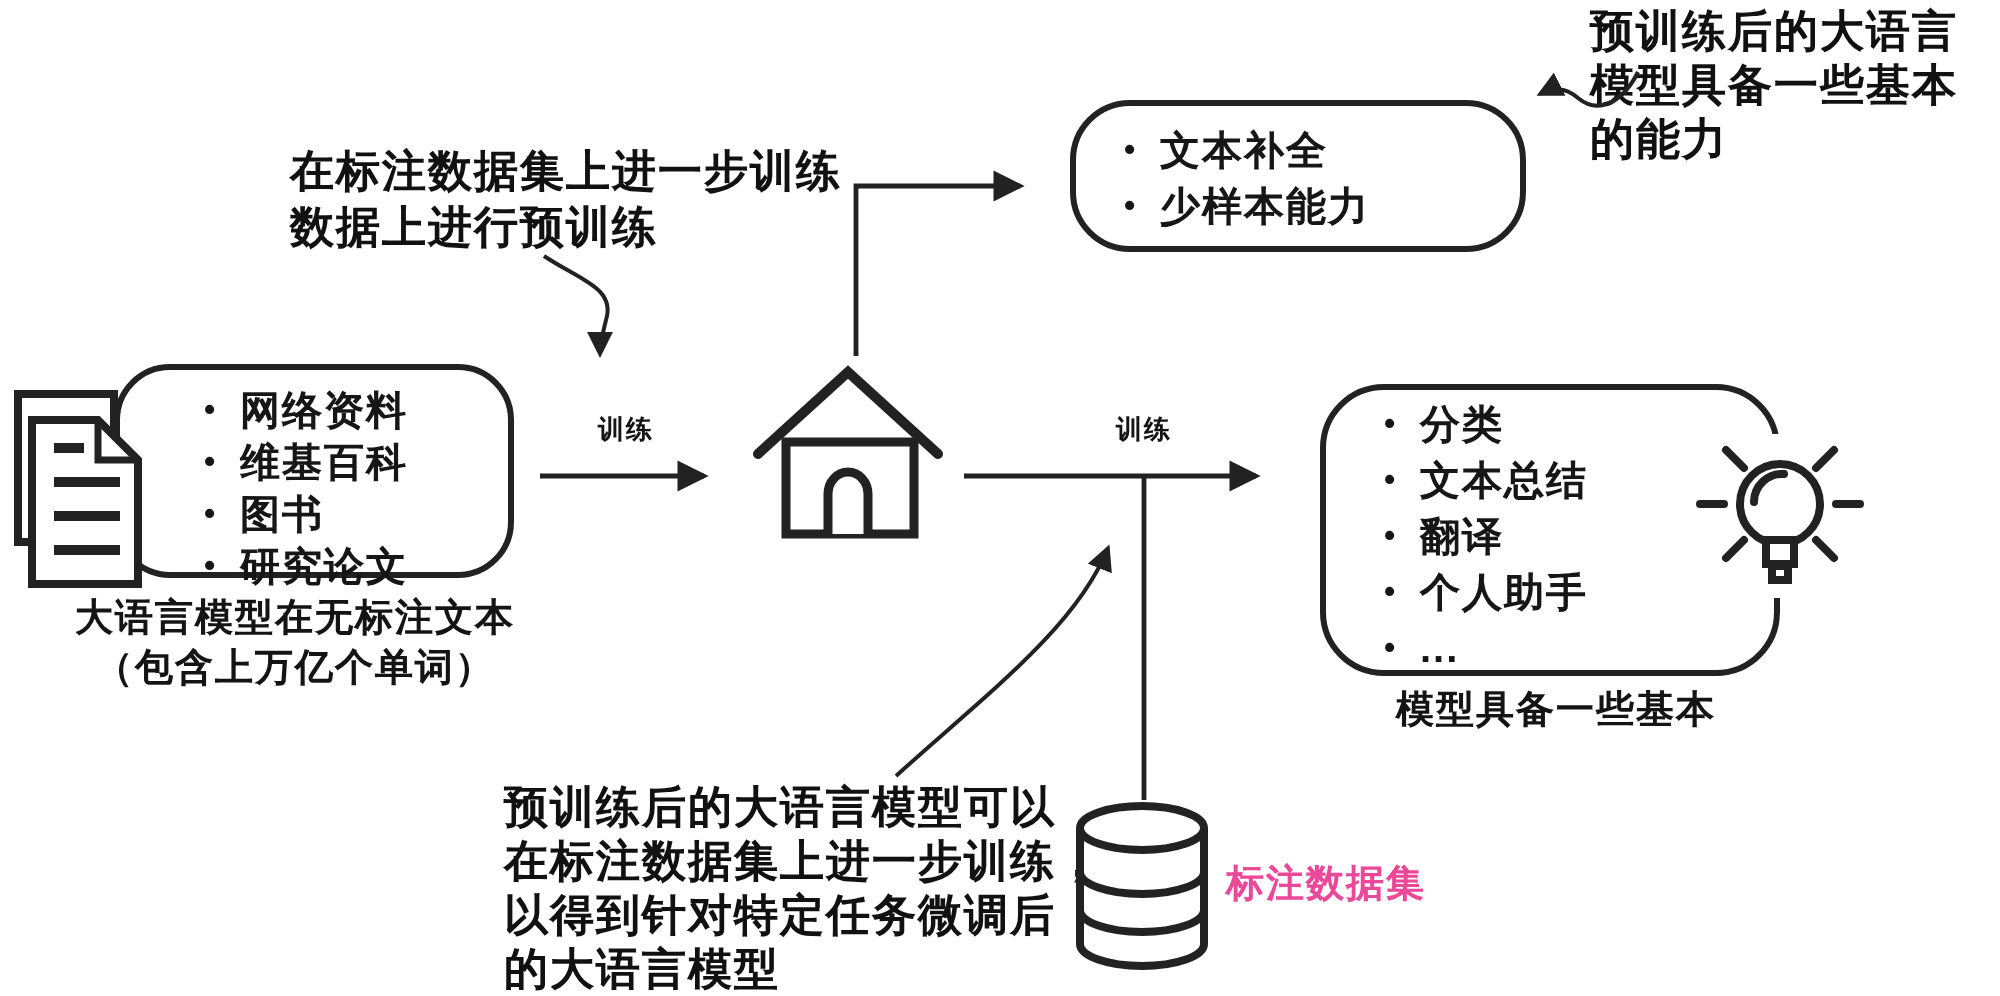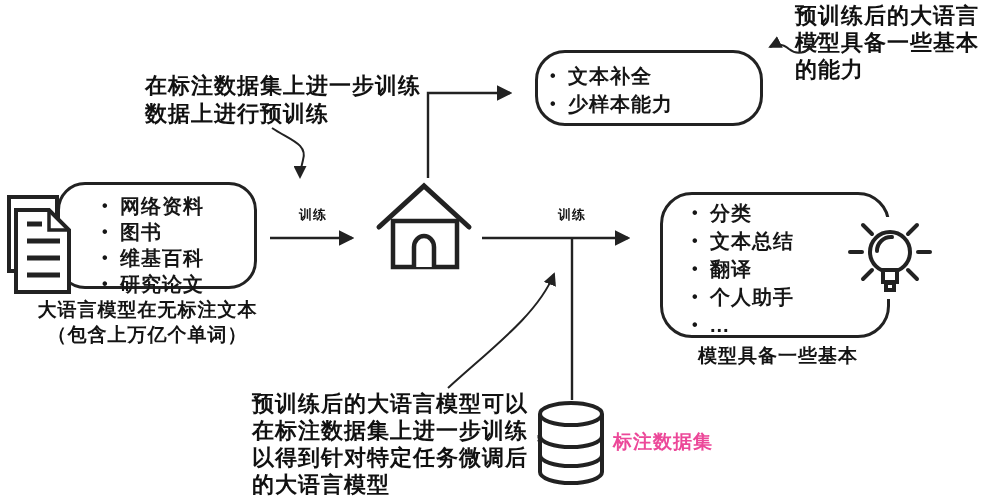--- a/index.html
+++ b/index.html
@@ -41,30 +41,30 @@
 模型具备一些基本
 的能力</div>
   <div class="note" style="left:252px; top:390px; line-height:27px;">预训练后的大语言模型可以
 在标注数据集上进一步训练，
 以得到针对特定任务微调后
 的大语言模型</div>
 
   <div class="box" style="left:57px; top:182px; width:200px; height:107px; border-radius:28px;">
     <ul style="padding:8px 0 0 42px; line-height:25px;">
       <li>网络资料</li>
+      <li>维基百科</li>
       <li>图书</li>
-      <li>维基百科</li>
       <li>研究论文</li>
     </ul>
   </div>
   <div class="caption" style="left:15px; top:297px; width:265px;">大语言模型在无标注文本
 （包含上万亿个单词）</div>
 
   <div class="box" style="left:535px; top:50px; width:228px; height:76px; border-radius:30px;">
-    <ul style="padding:9px 0 0 12px; line-height:27px;">
+    <ul style="padding:9px 0 0 24px; line-height:27px;">
       <li>文本补全</li>
       <li>少样本能力</li>
     </ul>
   </div>
 
   <div class="box" style="left:660px; top:192px; width:230px; height:146px; border-radius:32px;padding-left:11px;">
     <ul style="padding:4px 0 0 18px; line-height:28px;">
       <li>分类</li>
       <li>文本总结</li>
       <li>翻译</li>

